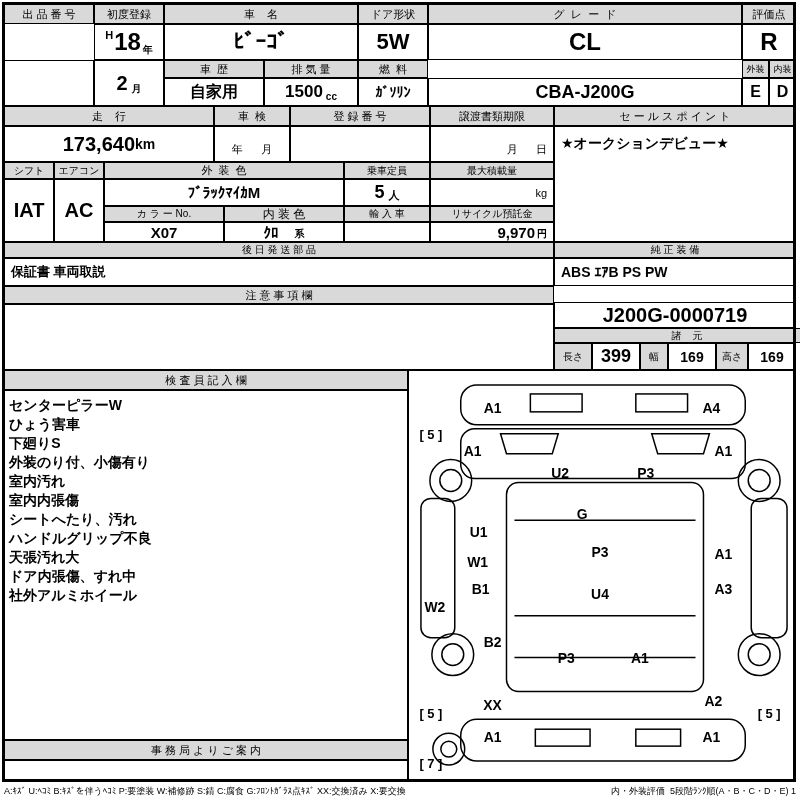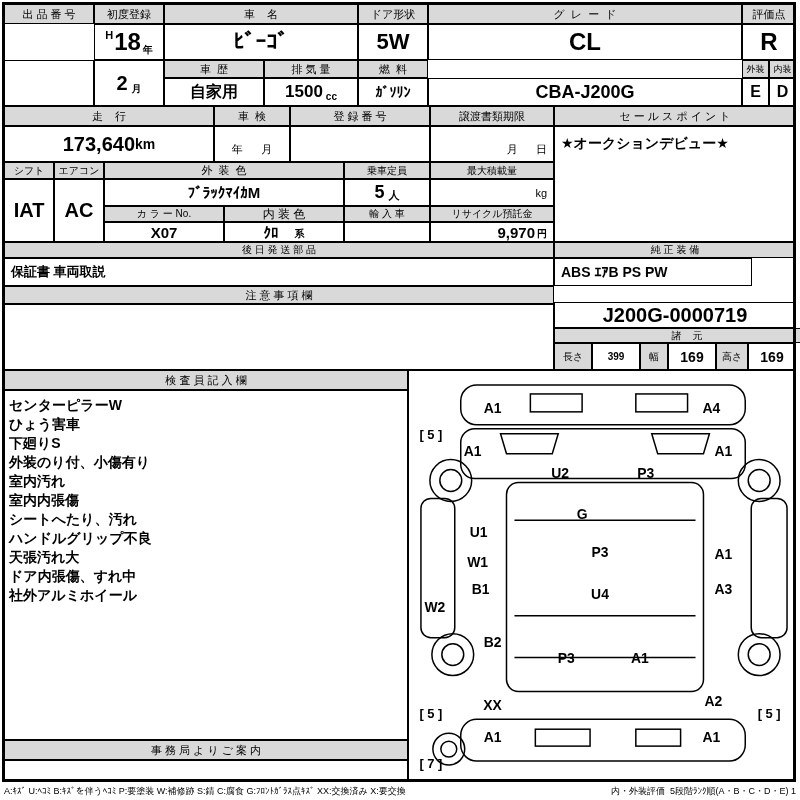--- a/index.html
+++ b/index.html
@@ -121,30 +121,30 @@
   <div class="cell hdr" style="left:430px;top:206px;width:124px;height:16px;font-size:10px">リサイクル預託金</div>
   <div class="cell val right" style="left:430px;top:222px;width:124px;height:20px">
     <span style="font-size:15px">9,970</span>
     <span style="font-size:10px;margin-left:2px;margin-top:4px">円</span>
   </div>
 
   <div class="cell hdr" style="left:4px;top:242px;width:550px;height:16px;font-size:10px">後 日 発 送 部 品</div>
   <div class="cell val left" style="left:4px;top:258px;width:550px;height:28px;font-size:13px">保証書 車両取説</div>
 
   <div class="cell hdr" style="left:554px;top:242px;width:242px;height:16px;font-size:10px">純 正 装 備</div>
-  <div class="cell val left" style="left:554px;top:258px;width:198px;height:28px;font-size:14px">ABS ｴｱB PS PW</div>
+  <div class="cell val left" style="left:554px;top:258px;width:242px;height:28px;font-size:14px">ABS ｴｱB PS PW</div>
 
   <div class="cell hdr" style="left:4px;top:286px;width:550px;height:18px">注 意 事 項 欄</div>
   <div class="cell val" style="left:4px;top:304px;width:550px;height:66px"></div>
 
   <div class="cell val" style="left:554px;top:302px;width:242px;height:26px;font-size:20px">J200G-0000719</div>
 
   <div class="cell hdr" style="left:554px;top:328px;width:266px;height:15px;font-size:10px">諸    元</div>
   <div class="cell hdr" style="left:554px;top:343px;width:38px;height:27px;font-size:10px">長さ</div>
-  <div class="cell val" style="left:592px;top:343px;width:48px;height:27px;font-size:10px">399</div>
+  <div class="cell val" style="left:592px;top:343px;width:48px;height:27px;font-size:18px">399</div>
   <div class="cell hdr" style="left:640px;top:343px;width:28px;height:27px;font-size:10px">幅</div>
   <div class="cell val" style="left:668px;top:343px;width:48px;height:27px;font-size:14px">169</div>
   <div class="cell hdr" style="left:716px;top:343px;width:32px;height:27px;font-size:10px">高さ</div>
   <div class="cell val" style="left:748px;top:343px;width:48px;height:27px;font-size:14px">169</div>
 
   <div class="cell hdr" style="left:4px;top:370px;width:404px;height:20px">検 査 員 記 入 欄</div>
   <div class="cell insp-list" style="left:4px;top:390px;width:404px;height:350px">
       <div class="insp-item">センターピラーW</div>
       <div class="insp-item">ひょう害車</div>
       <div class="insp-item">下廻りS</div>

